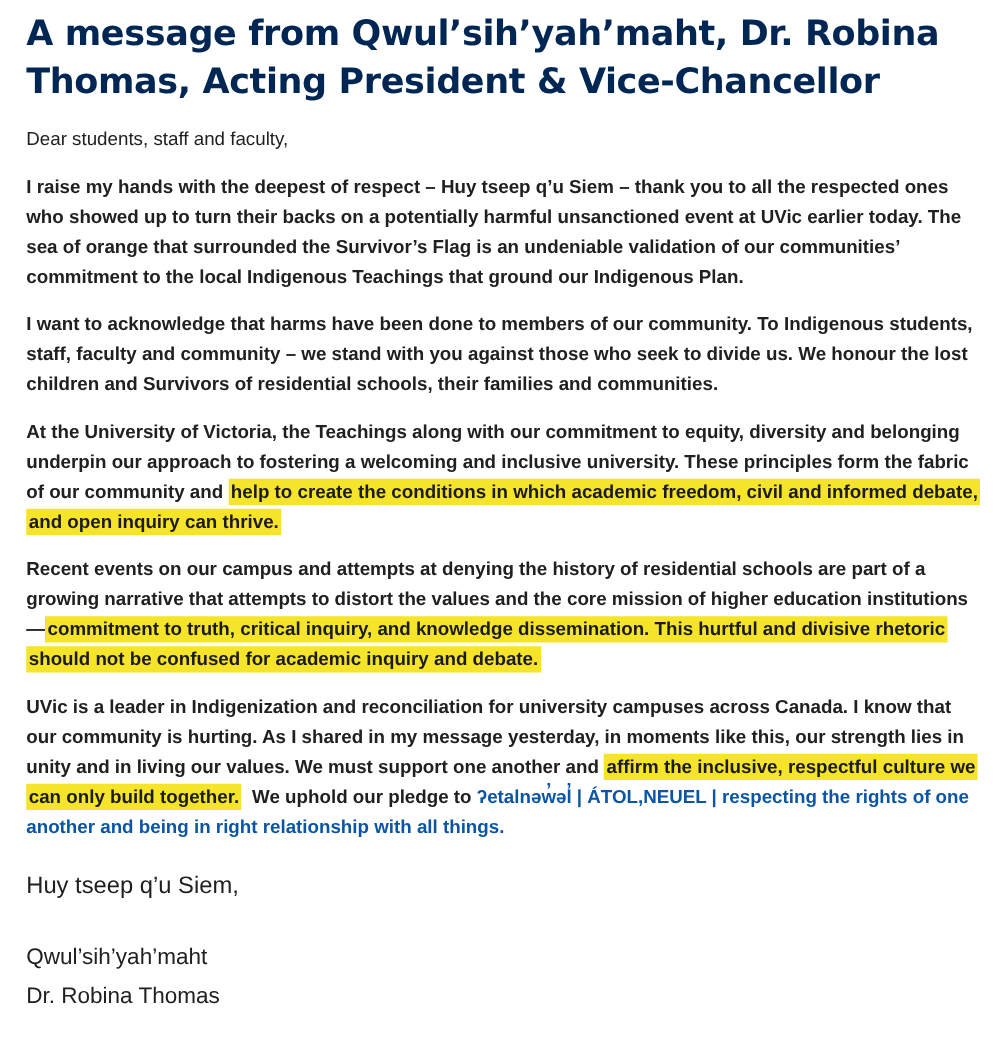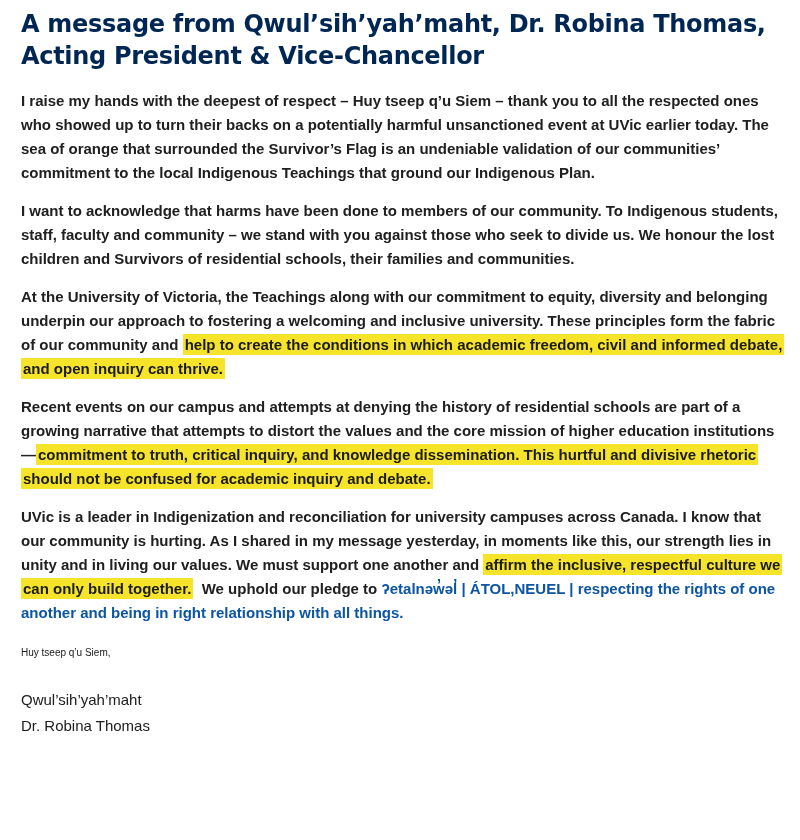--- a/index.html
+++ b/index.html
@@ -16,21 +16,21 @@
     color:var(--body);
     width:800px;
   }
   .page{
     width:800px;
     min-height:840px;
     padding:4px 13px 6px 21px;
   }
   h1.page-title{
     font-family:"DejaVu Sans", sans-serif;
-    font-size:24px;
+    font-size:28px;
     line-height:1.34;
     font-weight:700;
     color:var(--heading);
     letter-spacing:-0.3px;
     margin:4px 0 17px 0;
   }
   .para{
     font-size:15px;
     line-height:1.6;
     margin:0 0 14px 0;
@@ -42,36 +42,37 @@
     color:#1b1b1b;
     padding:2px 2px 2px 2px;
     box-decoration-break:clone;
     -webkit-box-decoration-break:clone;
   }
   .run-blue{
     color:var(--blue);
     font-weight:700;
   }
   .closing{
-    font-size:10px;
+    font-size:19px;
     line-height:1.6;
     margin:20px 0 26px 0;
   }
   .signature-block{margin:0;}
   .sig-line{
-    font-size:15px;
+    font-size:18px;
     line-height:1.7;
   }
 </style>
 </head>
 <body>
 
 <div class="page">
   <h1 class="page-title">A message from Qwul’sih’yah’maht, Dr. Robina Thomas, Acting President &amp; Vice-Chancellor</h1>
 
+  <p class="para">Dear students, staff and faculty,</p>
 
   <div id="letter-body">
       <p class="para"><span class="run">I raise my hands with the deepest of respect – Huy tseep q’u Siem – thank you to all the respected ones who showed up to turn their backs on a potentially harmful unsanctioned event at UVic earlier today. The sea of orange that surrounded the Survivor’s Flag is an undeniable validation of our communities’ commitment to the local Indigenous Teachings that ground our Indigenous Plan.</span></p>
       <p class="para"><span class="run">I want to acknowledge that harms have been done to members of our community. To Indigenous students, staff, faculty and community – we stand with you against those who seek to divide us. We honour the lost children and Survivors of residential schools, their families and communities.</span></p>
       <p class="para"><span class="run">At the University of Victoria, the Teachings along with our commitment to equity, diversity and belonging underpin our approach to fostering a welcoming and inclusive university. These principles form the fabric of our community and </span><span class="run-hl">help to create the conditions in which academic freedom, civil and informed debate, and open inquiry can thrive.</span></p>
       <p class="para"><span class="run">Recent events on our campus and attempts at denying the history of residential schools are part of a growing narrative that attempts to distort the values and the core mission of higher education institutions—</span><span class="run-hl">commitment to truth, critical inquiry, and knowledge dissemination. This hurtful and divisive rhetoric should not be confused for academic inquiry and debate.</span></p>
       <p class="para"><span class="run">UVic is a leader in Indigenization and reconciliation for university campuses across Canada. I know that our community is hurting. As I shared in my message yesterday, in moments like this, our strength lies in unity and in living our values. We must support one another and </span><span class="run-hl">affirm the inclusive, respectful culture we can only build together.</span><span class="run">&nbsp; We uphold our pledge to </span><span class="run-blue">ʔetalnəw̓əl̓ | ÁTOL,NEUEL | respecting the rights of one another and being in right relationship with all things.</span></p>
     </div>
 
   <p class="closing">Huy tseep q’u Siem,</p>

